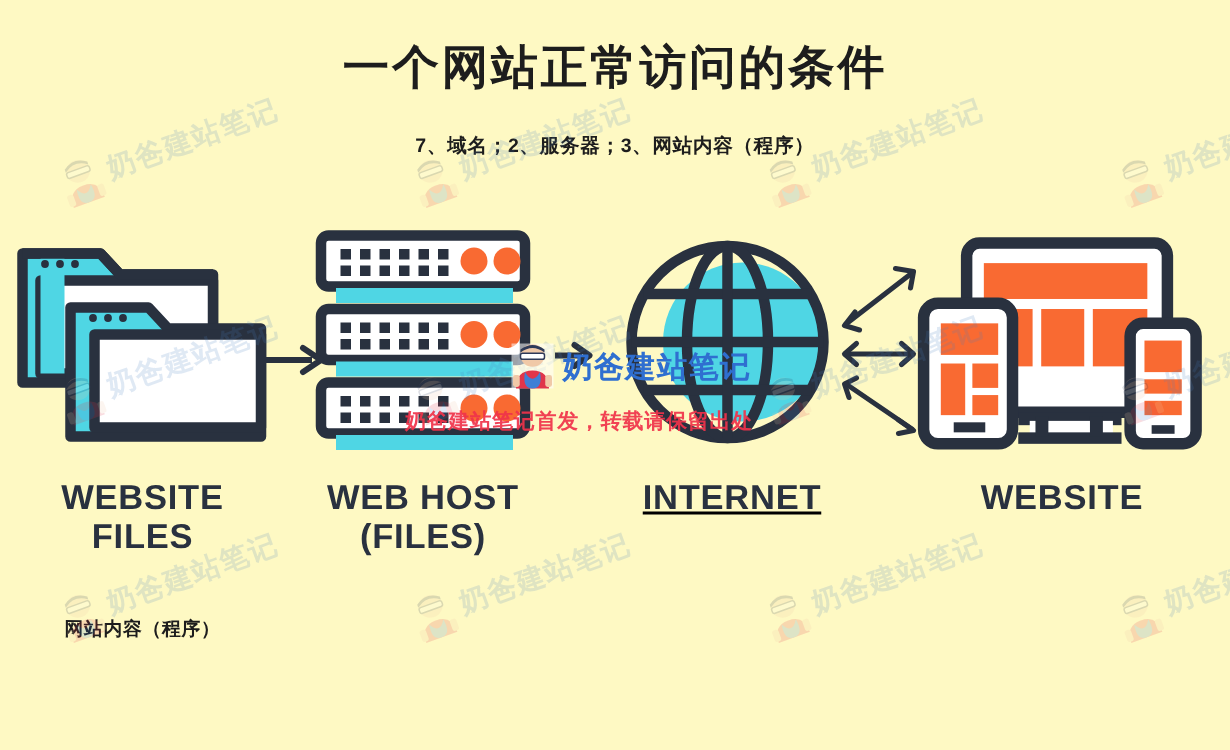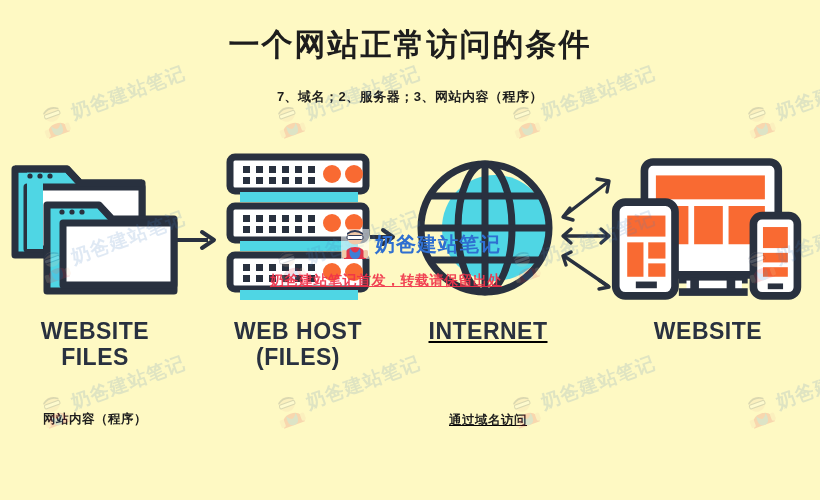--- a/index.html
+++ b/index.html
@@ -72,21 +72,21 @@
 
   
   .col {
     position: absolute;
     top: 150px;
     width: 196px;
     height: 300px;
     z-index: 2;
   }
   #col-files    { left: -3px; }
-  #col-host     { left: 200px; }
+  #col-host     { left: 184px; }
   #col-internet { left: 390px; text-decoration: underline; }
   #col-visitors { left: 610px; }
 
   .art {
     height: 155px;
     display: flex;
     align-items: center;
     justify-content: center;
     position: relative;
   }
@@ -118,21 +118,20 @@
   #notice {
     position: absolute;
     left: 270px; top: 272px;
     font-size: 14px;
     font-weight: 700;
     color: #f0334a;
     white-space: nowrap;
     letter-spacing: 0.5px;
     z-index: 6;
     opacity: 0.92;
-    text-decoration: underline;
   }
   #center-wm {
     position: absolute;
     left: 340px; top: 228px;
     display: flex;
     align-items: center;
     gap: 5px;
     z-index: 6;
   }
   #center-wm .wm-text-strong {
@@ -257,21 +256,20 @@
           <line x1="8" y1="74" x2="136" y2="74"></line>
           <path d="M16 42 h112"></path>
           <path d="M16 106 h112"></path>
           <line x1="72" y1="10" x2="72" y2="138"></line>
         </g>
       </svg>
     </div>
     <div class="cap-en">
       <div>INTERNET</div>
     </div>
-    <div class="cap-zh" style="margin-top:67px;">通过域名访问</div>
   </div>
 
   <div class="col" id="col-visitors">
     <div class="art">
       <svg width="205" height="150" viewBox="0 0 205 150">
 
         <rect x="36" y="6" width="140" height="118" rx="9" fill="#FFFFFF" stroke="#29313F" stroke-width="8"></rect>
         <rect x="48" y="20" width="114" height="25" fill="#F96A32"></rect>
         <rect x="48" y="52" width="34" height="40" fill="#F96A32"></rect>
         <rect x="88" y="52" width="30" height="40" fill="#F96A32"></rect>

